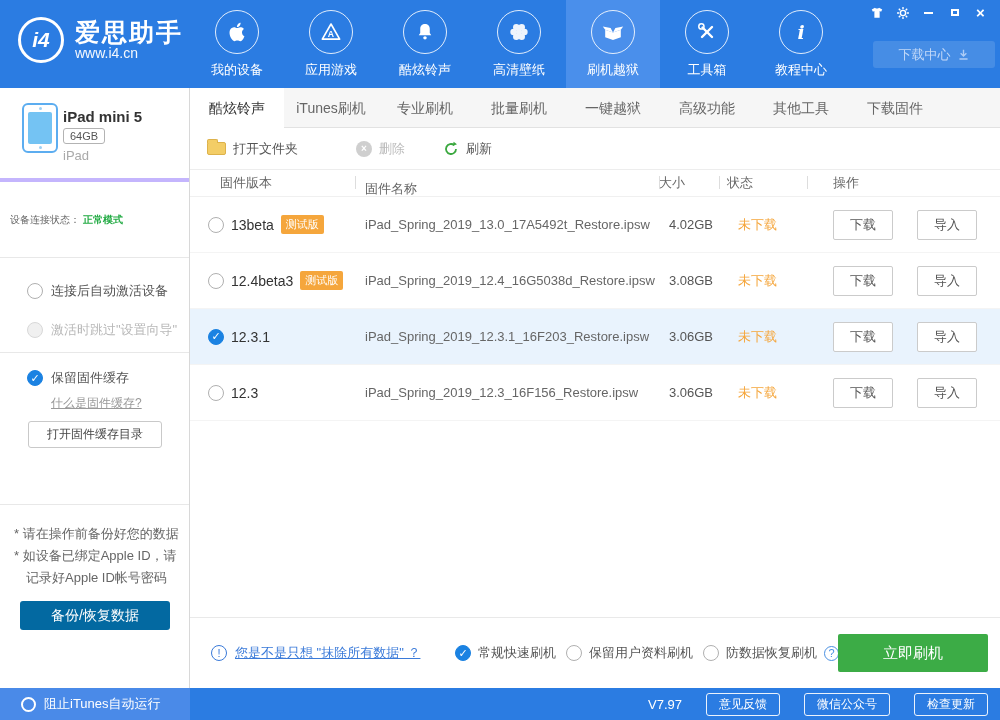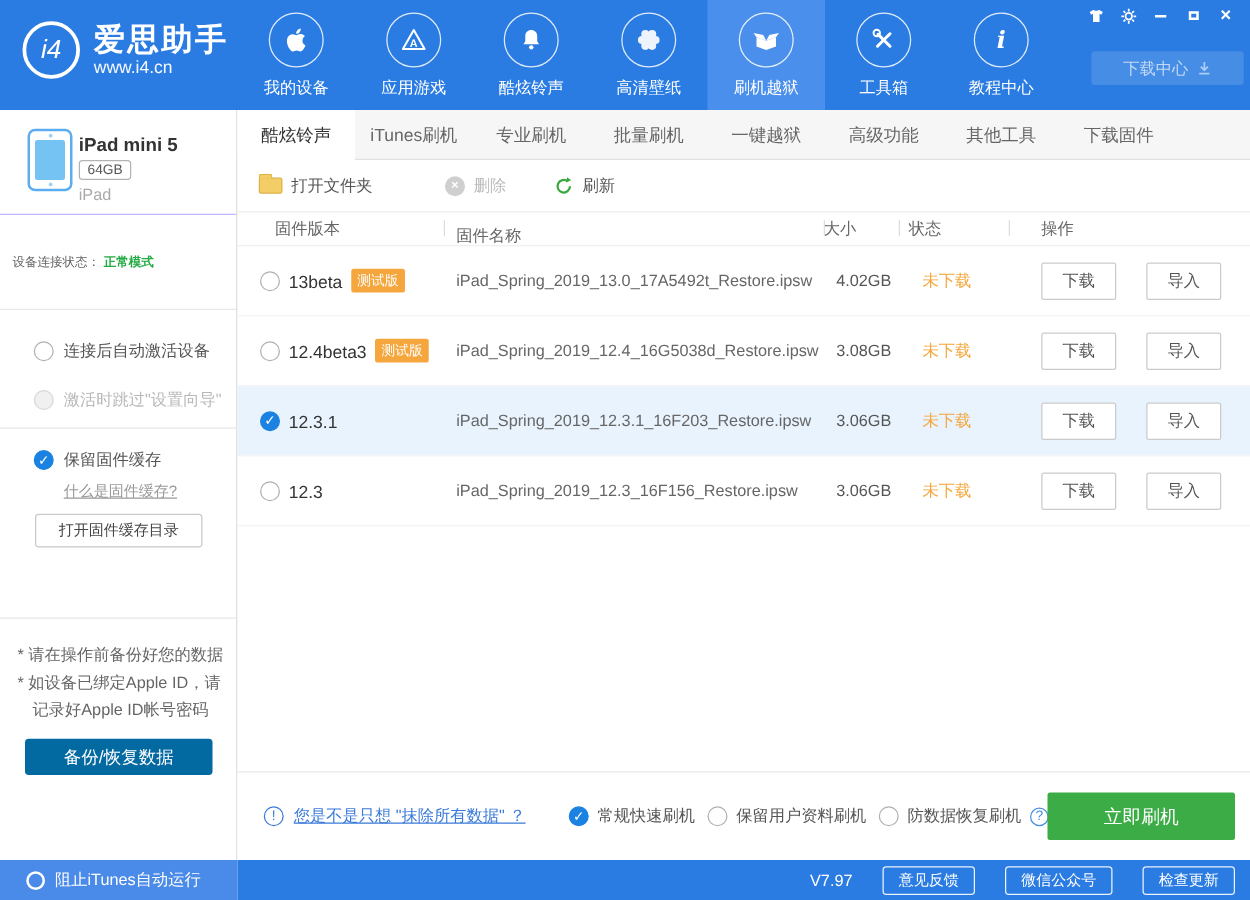--- a/index.html
+++ b/index.html
@@ -2,21 +2,21 @@
 <html><head>
 <meta charset="utf-8">
 <style>
   html,body{margin:0;padding:0;}
   body{width:1000px;height:720px;position:relative;overflow:hidden;background:#fff;
        font-family:"Liberation Sans","DejaVu Sans",sans-serif;}
   
   .header{position:absolute;left:0;top:0;width:1000px;height:88px;background:#2b7ce2;}
   .brand{position:absolute;left:18px;top:17px;display:flex;align-items:center;gap:11px;color:#fff;}
   .brand-logo{width:46px;height:46px;border:3px solid #fff;border-radius:50%;display:flex;
-              align-items:center;justify-content:center;font-weight:normal;font-style:italic;
+              align-items:center;justify-content:center;font-weight:bold;font-style:italic;
               font-size:21px;box-sizing:border-box;}
   .brand-name{font-size:25px;font-weight:bold;letter-spacing:2px;line-height:26px;}
   .brand-url{font-size:14px;opacity:.95;}
   .nav{position:absolute;left:190px;top:0;height:88px;display:flex;}
   .nav-item{width:94px;height:88px;display:flex;flex-direction:column;align-items:center;
             justify-content:center;gap:7px;color:#fff;cursor:pointer;}
   .nav-item.active{background:#4a8feb;}
   .nav-icon{width:44px;height:44px;border:1px solid rgba(255,255,255,.85);border-radius:50%;
             display:flex;align-items:center;justify-content:center;box-sizing:border-box;}
   .nav-label{font-size:13px;}
@@ -26,21 +26,21 @@
   .wc-min-bar{width:9px;height:2px;background:#fff;display:block;}
   .wc-max-box{width:8px;height:7px;border:2px solid #fff;display:block;box-sizing:border-box;}
   .wc-close-x{font-size:15px;font-weight:bold;line-height:15px;}
   .dl-center{position:absolute;right:5px;top:41px;width:122px;height:27px;background:rgba(255,255,255,.13);
              border-radius:3px;display:flex;align-items:center;justify-content:center;gap:6px;
              color:#c3d9f8;font-size:13px;cursor:pointer;}
   
   .sidebar{position:absolute;left:0;top:88px;width:190px;height:600px;background:#fff;
            border-right:1px solid #d8d8d8;box-sizing:border-box;}
   .sec{box-sizing:border-box;position:relative;}
-  .sec-device{height:84px;border-bottom:1px solid #c4b5fd;}
+  .sec-device{height:94px;border-bottom:4px solid #c4b5fd;}
   .dev-icon{position:absolute;left:22px;top:15px;width:36px;height:50px;border:2px solid #5cadf0;
             border-radius:6px;box-sizing:border-box;background:#fff;}
   .dev-screen{position:absolute;left:4px;top:7px;width:24px;height:32px;background:#74c3f3;border-radius:2px;}
   .dev-dot{position:absolute;left:15px;width:3px;height:3px;border-radius:50%;background:#9fd0f3;}
   .dev-dot.top{top:2px;} .dev-dot.bot{bottom:2px;}
   .dev-name{position:absolute;left:63px;top:20px;font-size:15px;font-weight:bold;color:#333;}
   .dev-cap{position:absolute;left:63px;top:40px;border:1px solid #b3b3b3;border-radius:3px;
            font-size:11px;color:#555;padding:1px 6px;}
   .dev-family{position:absolute;left:63px;top:60px;font-size:13px;color:#aaa;}
   .sec-conn{height:76px;border-bottom:1px solid #e8e8e8;display:flex;align-items:center;

